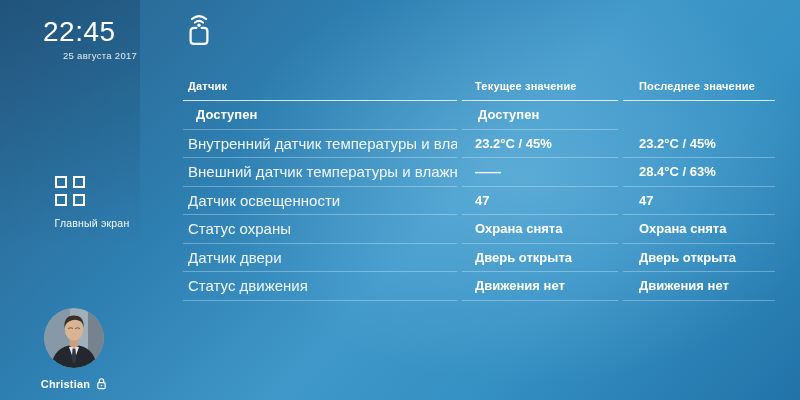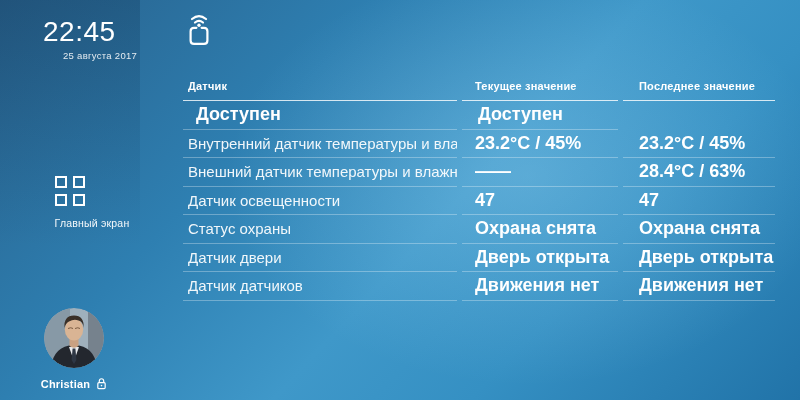--- a/index.html
+++ b/index.html
@@ -44,21 +44,21 @@
     padding-top:4px; padding-bottom:8px;
     border-bottom:1.5px solid rgba(255,255,255,0.8);
   }
   .trow { }
   .cell {
     height:28.5px; display:flex; align-items:center;
     border-bottom:1px solid rgba(255,255,255,0.3);
     white-space:nowrap; overflow:hidden;
   }
   .c-label { font-size:15px; font-weight:400; color:rgba(255,255,255,0.93); }
-  .c-val   { font-size:18px; font-weight:700; color:#ffffff; }
+  .c-val   { font-size:13px; font-weight:700; color:#ffffff; }
   .pad-1 { padding-left:5px; }
   .pad-2 { padding-left:13px; }
   .pad-3 { padding-left:16px; }
 </style>
 </head>
 <body>
 
 <div class="screen">
 
   <div class="sidebar">
@@ -157,20 +157,20 @@
     <div class="cell c-val pad-3">Охрана снята</div>
   </div>
 
   <div class="trow">
     <div class="cell c-label pad-1">Датчик двери</div>
     <div class="cell c-val pad-2">Дверь открыта</div>
     <div class="cell c-val pad-3">Дверь открыта</div>
   </div>
 
   <div class="trow">
-    <div class="cell c-label pad-1">Датчик датчиков</div>
+    <div class="cell c-label pad-1">Статус движения</div>
     <div class="cell c-val pad-2">Движения нет</div>
     <div class="cell c-val pad-3">Движения нет</div>
   </div>
 </div>
   </div>
 
 </div>
 
 </body></html>

